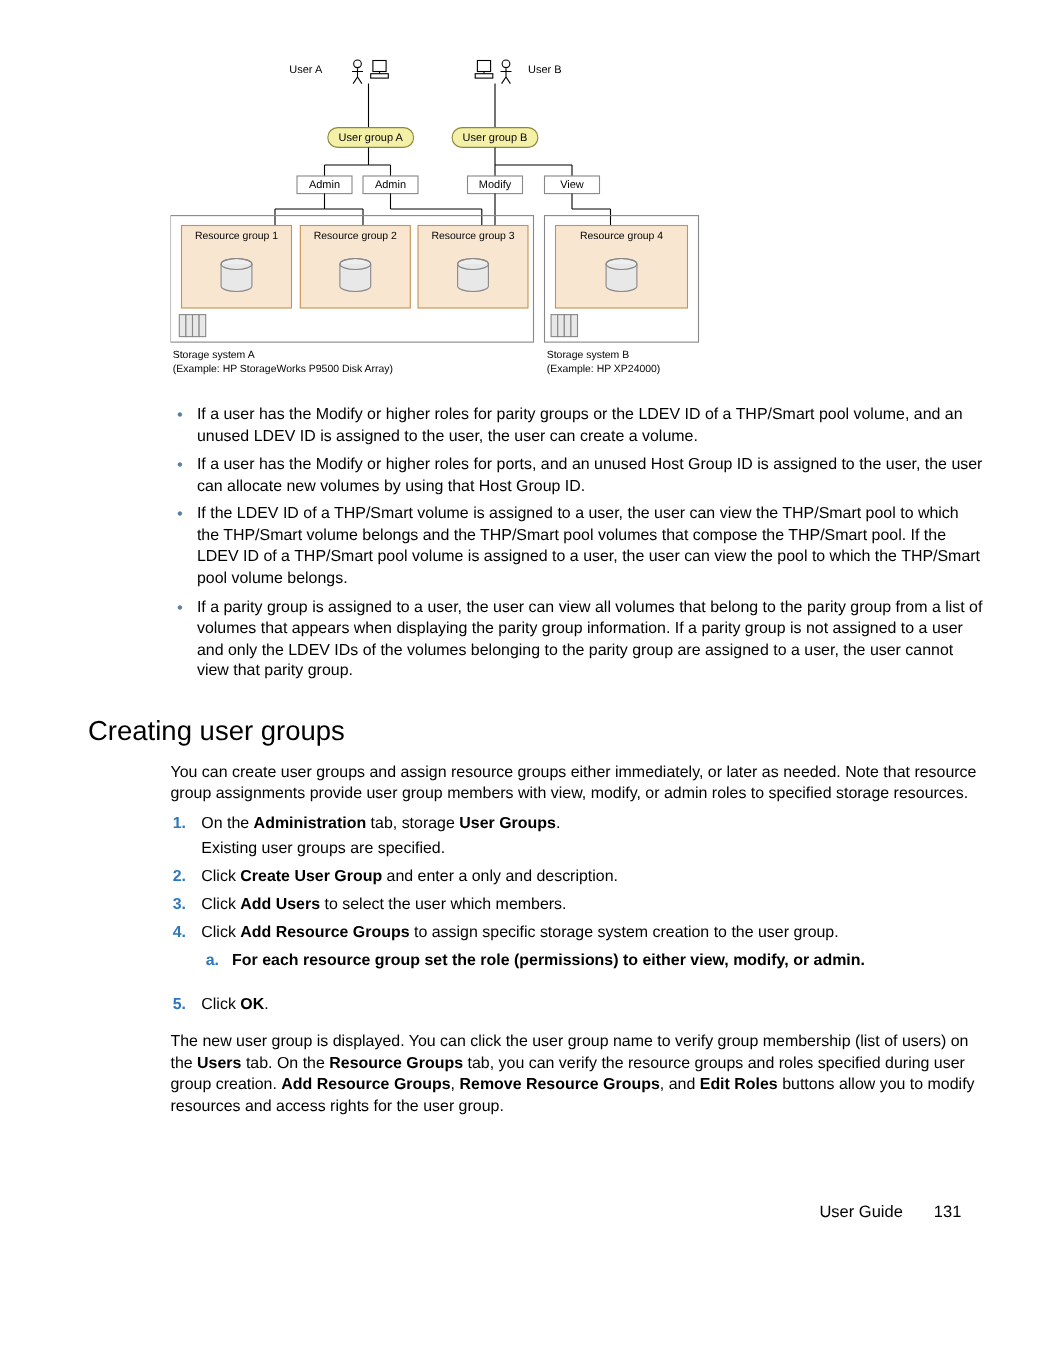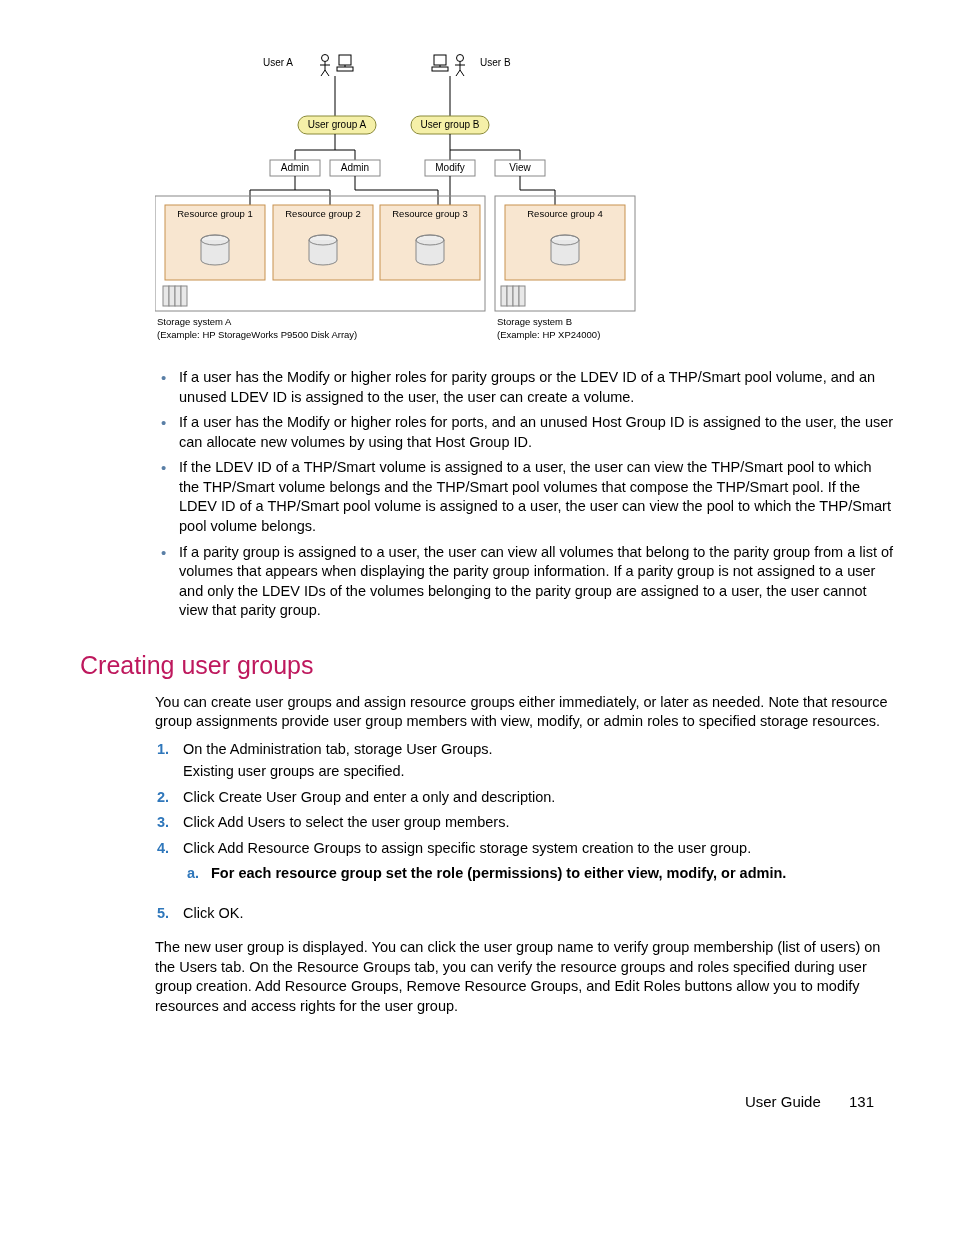--- a/index.html
+++ b/index.html
@@ -19,21 +19,21 @@
   .body-text { margin-left: 95px; }
   .intro { margin-bottom: 6px; }
   ul.bullets { margin: 4px 0 0 0; padding-left: 24px; list-style: none; }
   ul.bullets li { position: relative; padding-left: 0; margin-bottom: 6px; }
   ul.bullets li::before {
     content: "•"; color: #5a7fa6; position: absolute; left: -18px; top:0;
     font-size: 15px;
   }
   h2.section {
     font-family: Arial, Helvetica, sans-serif;
-    color: #be185d;
+    color: #000000;
     font-weight: normal;
     font-size: 25px;
     margin: 28px 0 10px 20px;
   }
   ol.steps { margin: 8px 0 0 0; padding-left: 28px; list-style: none; counter-reset: step; }
   ol.steps > li { position: relative; margin-bottom: 6px; counter-increment: step; }
   ol.steps > li::before {
     content: counter(step) ".";
     color: #2f77bb;
     font-weight: bold;
@@ -53,21 +53,21 @@
   }
   .step-sub { margin-top: 3px; }
   .footer {
     position: relative;
     margin-top: 76px;
     text-align: right;
     padding-right: 20px;
     font-size: 15px;
   }
   .footer .pg { margin-left: 24px; }
-  b { font-weight: normal; }
+  b { font-weight: bold; }
   .svg-label { font-family: Arial, sans-serif; font-size: 10px; fill:#000; }
   .svg-label-sm { font-family: Arial, sans-serif; font-size: 9.5px; fill:#000; }
 </style>
 </head>
 <body>
 
 <div class="diagram-wrap">
 <svg width="520" height="300">
   <defs>
     <g id="person">
@@ -189,21 +189,21 @@
 
   <ol class="steps">
     <li>
       <span>On the </span><b>Administration</b><span> tab, storage </span><b>User Groups</b><span>.</span>
       <div class="step-sub">Existing user groups are specified.</div>
     </li>
     <li>
       <span>Click </span><b>Create User Group</b><span> and enter a only and description.</span>
     </li>
     <li>
-      <span>Click </span><b>Add Users</b><span> to select the user group members.</span>
+      <span>Click </span><b>Add Users</b><span> to select the user which members.</span>
     </li>
     <li>
       <span>Click </span><b>Add Resource Groups</b><span> to assign specific storage system creation to the user group.</span>
       <ol class="substeps">
         <li><span>For each resource group set the role (permissions) to either view, modify, or admin.</span></li>
       </ol>
     </li>
     <li>
       <span>Click </span><b>OK</b><span>.</span>
     </li>

